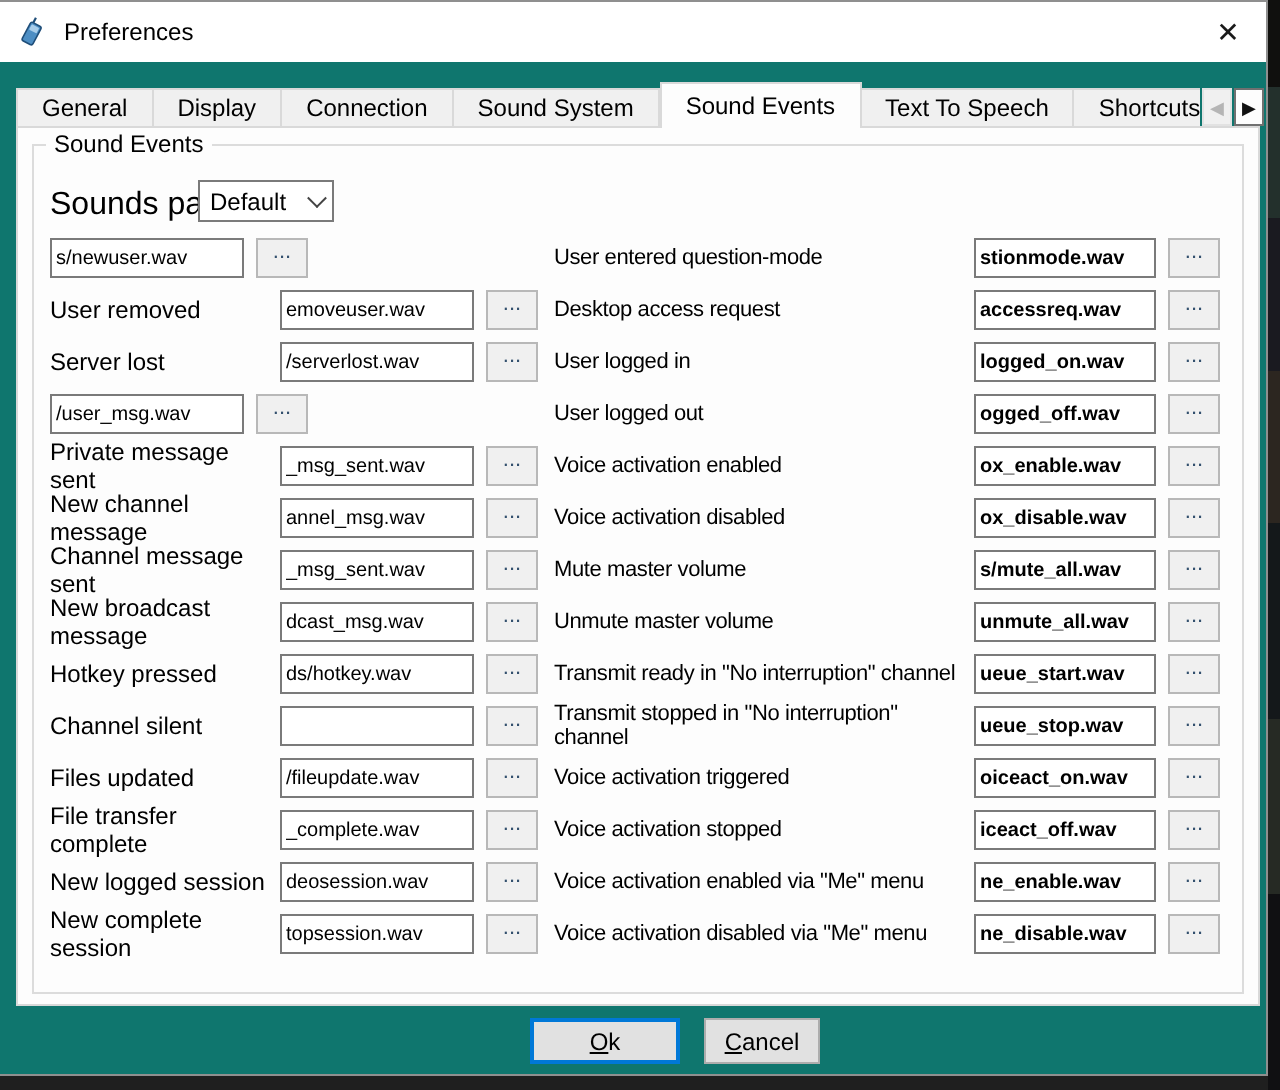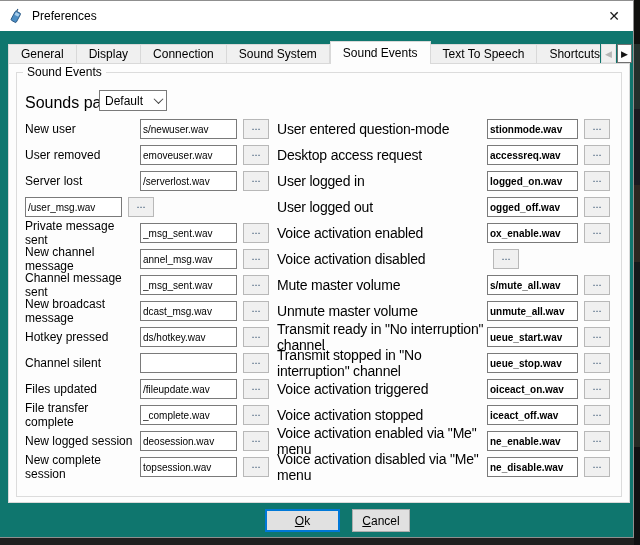--- a/index.html
+++ b/index.html
@@ -47,21 +47,21 @@
   .combobox .val{flex:1;padding-left:5px;font-size:12px;}
   .combo-arrow{width:16px;height:100%;display:flex;align-items:center;justify-content:center;}
   .chev{width:7px;height:7px;border-right:1.4px solid #444;border-bottom:1.4px solid #444;transform:rotate(45deg) translate(-1px,-1px);}
 
   
   .col{position:absolute;z-index:4;}
   .col-left{left:25px;top:118px;}
   .col-right{left:277px;top:118px;}
   .erow{display:flex;align-items:center;height:20px;margin-bottom:6px;}
   .col-left .elabel{width:115px;font-size:12px;flex:0 0 auto;}
-  .col-right .elabel{width:210px;font-size:14px;flex:0 0 auto;letter-spacing:-0.2px;}
+  .col-right .elabel{width:210px;font-size:11px;flex:0 0 auto;letter-spacing:-0.2px;}
   .efield{flex:0 0 auto;height:20px;border:1px solid #7a7a7a;background:#fff;font-family:"Liberation Sans",sans-serif;font-size:10px;padding:0 2px;color:#000;outline:none;}
   .col-left .efield{width:97px;}
   .col-right .efield{width:91px;font-weight:bold;}
   .dots{flex:0 0 auto;width:26px;height:20px;margin-left:6px;background:#f0f0f0;border:1px solid #b8b8b8;font-size:11px;line-height:10px;color:#33506e;padding-bottom:6px;font-family:"Liberation Sans",sans-serif;}
 
   
   .btn{position:absolute;height:23px;background:#e1e1e1;border:1px solid #adadad;font-family:"Liberation Sans",sans-serif;font-size:12px;color:#000;display:flex;align-items:center;justify-content:center;}
   .btn-ok{left:265px;top:508px;width:75px;border:2px solid #0078d7;}
   .btn-cancel{left:352px;top:508px;width:58px;}
   .btn u{text-decoration:underline;}
@@ -98,21 +98,20 @@
   <span class="soundspack-label">Sounds pack</span>
   <div class="combobox">
     <span class="val">Default</span>
     <span class="combo-arrow">
         <span class="chev"></span>
       </span>
   </div>
 
   <div class="col col-left" id="col-left">
       <div class="erow">
-        <span class="elabel">New user</span>
         <input class="efield" type="text" value="s/newuser.wav" style="">
         <button class="dots">...</button>
       </div>
       <div class="erow">
         <span class="elabel">User removed</span>
         <input class="efield" type="text" value="emoveuser.wav" style="">
         <button class="dots">...</button>
       </div>
       <div class="erow">
         <span class="elabel">Server lost</span>
@@ -195,20 +194,21 @@
         <input class="efield" type="text" value="ogged_off.wav" style="">
         <button class="dots">...</button>
       </div>
       <div class="erow">
         <span class="elabel">Voice activation enabled</span>
         <input class="efield" type="text" value="ox_enable.wav" style="">
         <button class="dots">...</button>
       </div>
       <div class="erow">
         <span class="elabel">Voice activation disabled</span>
+        <input class="efield" type="text" value="ox_disable.wav" style="">
         <button class="dots">...</button>
       </div>
       <div class="erow">
         <span class="elabel">Mute master volume</span>
         <input class="efield" type="text" value="s/mute_all.wav" style="">
         <button class="dots">...</button>
       </div>
       <div class="erow">
         <span class="elabel">Unmute master volume</span>
         <input class="efield" type="text" value="unmute_all.wav" style="">

